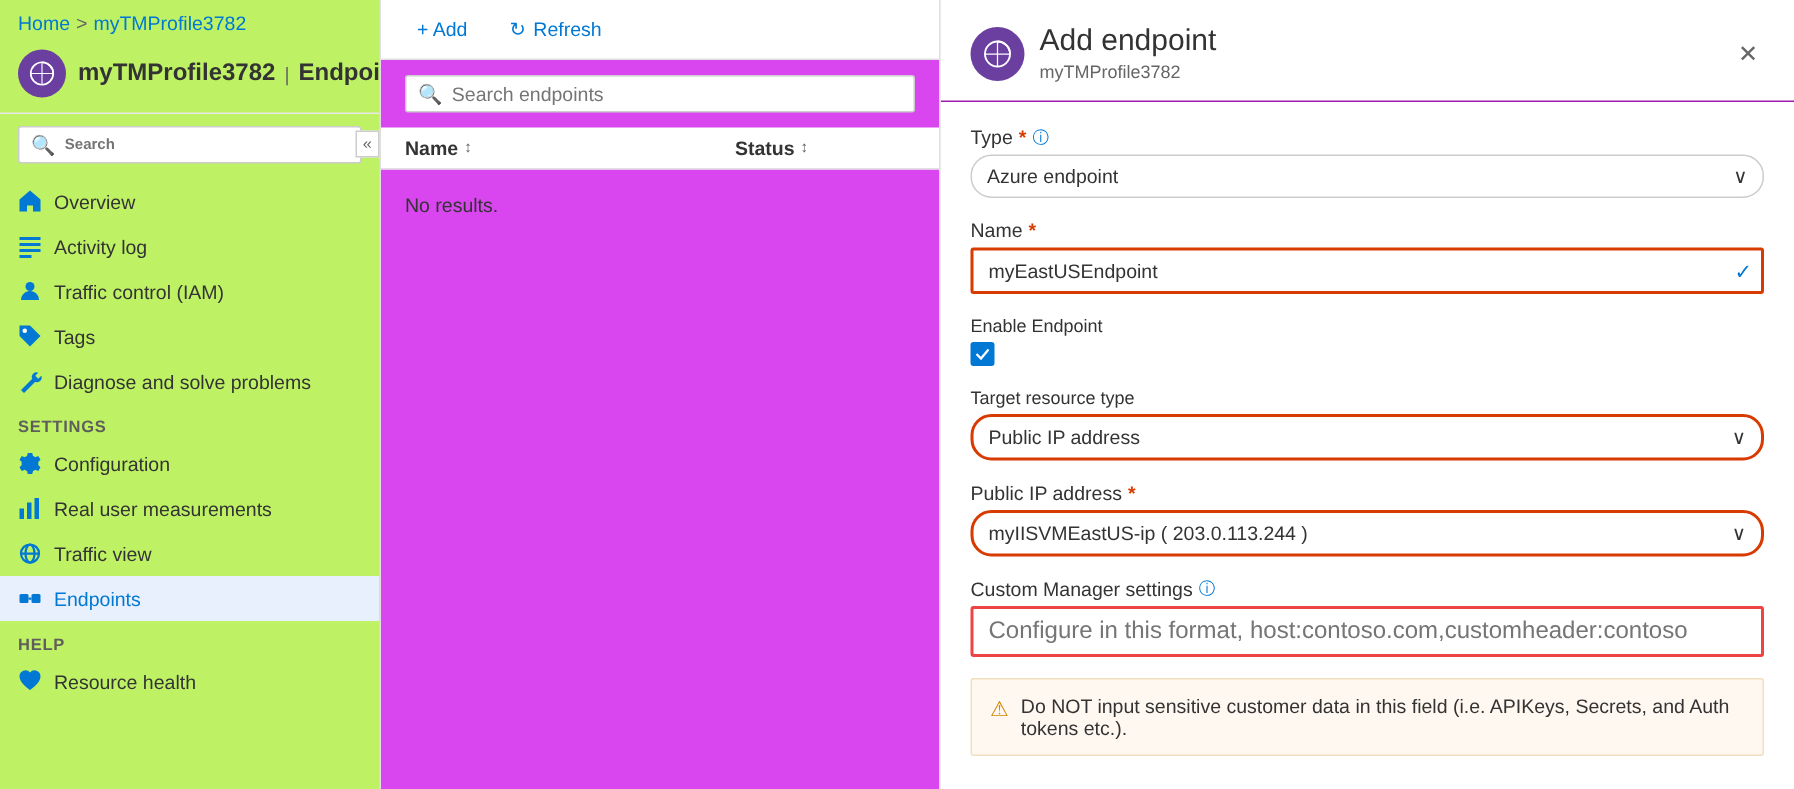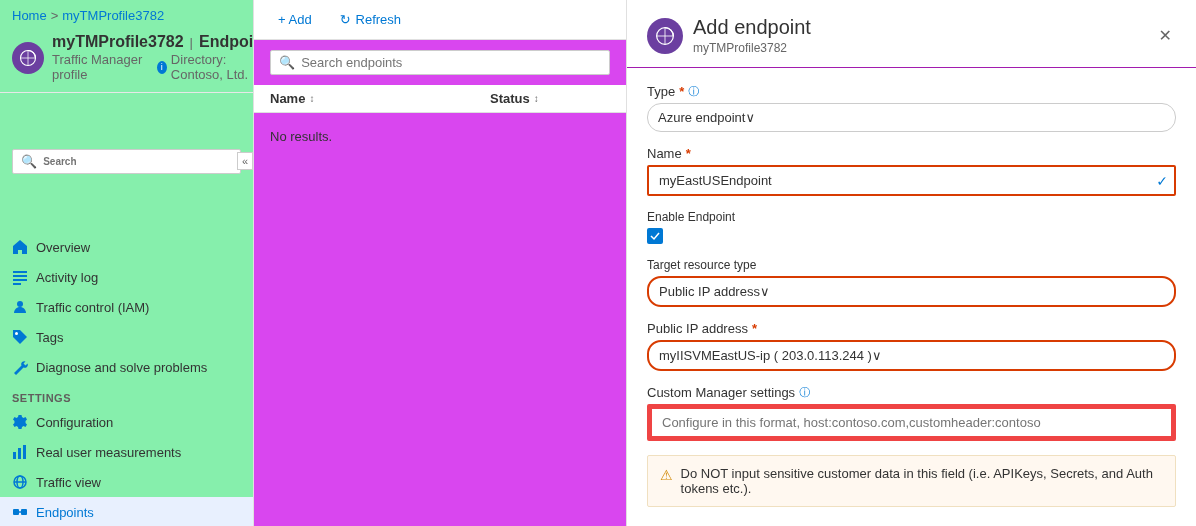--- a/index.html
+++ b/index.html
@@ -1,28 +1,27 @@
 <!DOCTYPE html>
 <html><head>
   <meta charset="utf-8">
   <style>
     * { box-sizing: border-box; margin: 0; padding: 0; font-family: 'Segoe UI', Arial, sans-serif; font-size: 13px; }
     body { background: #f3f2f1; display: flex; height: 526px; overflow: hidden; }
 
     
     .sidebar {
       width: 254px;
-      background: #86efac;
+      background: #bef264;
       display: flex;
       flex-direction: column;
       border-right: 1px solid #e0e0e0;
       flex-shrink: 0;
       height: 100%;
       overflow: hidden;
-      gap: 48px;
     }
     .sidebar-top {
       padding: 8px 12px 6px 12px;
       border-bottom: 1px solid #e8e8e8;
     }
     .breadcrumb {
       display: flex;
       align-items: center;
       font-size: 12px;
       color: #0078d4;
@@ -211,28 +210,29 @@
     .form-select {
       width: 100%;
       border: 1px solid #ccc;
       border-radius: 14px;
       padding: 6px 10px;
       font-size: 13px;
       color: #333;
       background: #fff;
       display: flex;
       align-items: center;
+      justify-content: space-between;
       cursor: pointer;
     }
     .form-input {
       width: 100%;
-      border: 5px solid #ef4444;
+      border: 2px solid #ef4444;
       border-radius: 2px;
       padding: 6px 10px;
-      font-size: 13px;
+      font-size: 16px;
       color: #333;
       outline: none;
     }
     .input-with-check {
       position: relative;
       display: flex;
       align-items: center;
     }
     .input-with-check input {
       flex: 1;
@@ -297,25 +297,20 @@
           <path d="M12 2 A10 10 0 0 1 22 12" stroke="white" stroke-width="1.5" fill="none"></path>
           <line x1="12" y1="2" x2="12" y2="22" stroke="white" stroke-width="1"></line>
           <line x1="2" y1="12" x2="22" y2="12" stroke="white" stroke-width="1"></line>
         </svg>
       </div>
       <div>
         <div style="display:flex;align-items:center;gap:6px;">
           <span class="app-title">myTMProfile3782</span>
           <span style="color:#666;font-weight:300;">|</span>
           <span style="font-size:16px;font-weight:600;color:#333;">Endpoints</span>
-        </div>
-        <div class="app-subtitle">
-          <span>Traffic Manager profile</span>
-          <span class="info-icon">i</span>
-          <span>Directory: Contoso, Ltd.</span>
         </div>
       </div>
 
     </div>
   </div>
 
   <div style="position:relative;">
     <div class="search-box">
       <span class="search-icon-sm">🔍</span>
       <input type="text" placeholder="Search" style="">

